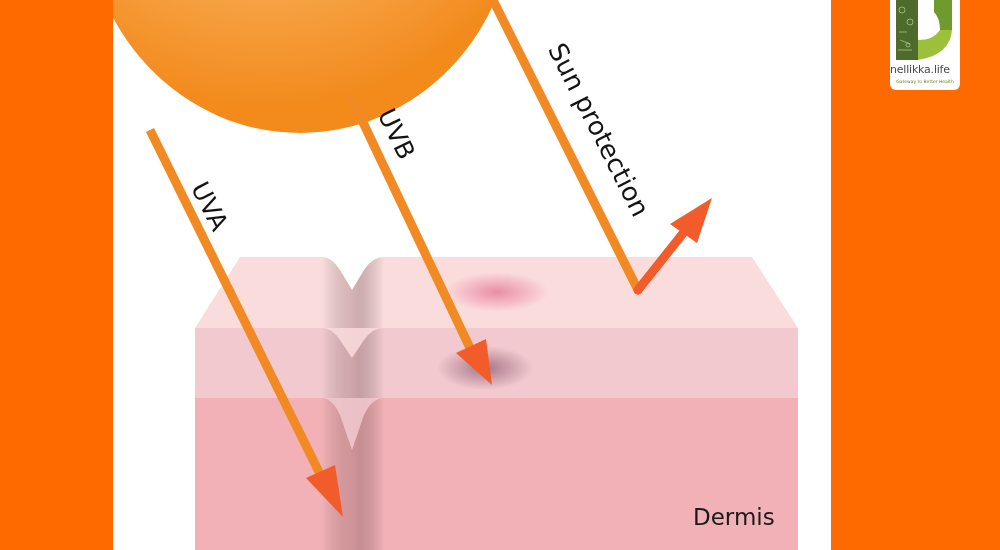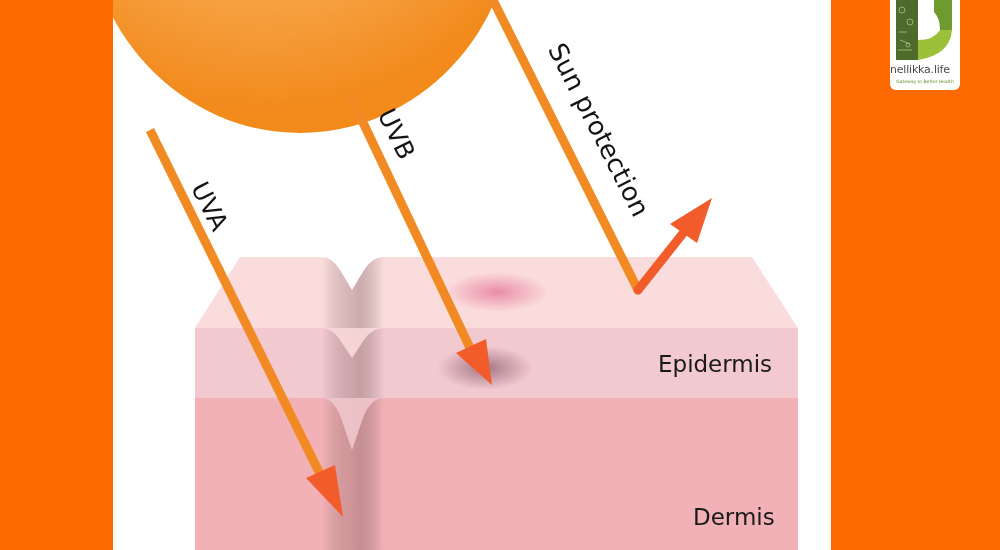--- a/index.html
+++ b/index.html
@@ -117,21 +117,20 @@
       <line x1="493" y1="0" x2="638" y2="290" stroke="#f28a24" stroke-width="9" stroke-linecap="round"></line>
       <line x1="638" y1="290" x2="692" y2="222" stroke="#f25c2a" stroke-width="9" stroke-linecap="round"></line>
       <polygon points="712,198 670,224 697,243" fill="#f25c2a"></polygon>
     </g>
   </svg>
 
   <div class="label" style="left:98px; top:177px; font-size:25px; transform: rotate(63deg);">UVA</div>
   <div class="label" style="left:285px; top:104px; font-size:25px; transform: rotate(64deg);">UVB</div>
   <div class="label" style="left:456px; top:38px; font-size:26px; transform: rotate(63deg);">Sun protection</div>
 
-  <div class="layer-label" style="left:545px; top:351px;">Epidermis</div>
   <div class="layer-label" style="left:580px; top:504px;">Dermis</div>
 </div>
 
 <div class="logo">
   <svg class="logo-art" viewBox="0 0 62 62">
     <rect x="0" y="0" width="62" height="62" fill="#ffffff"></rect>
     <rect x="2" y="0" width="22" height="60" fill="#4f6b2c"></rect>
     <path d="M24,60 L24,40 Q40,40 46,30 L58,30 Q56,55 24,60 Z" fill="#9cc03a"></path>
     <path d="M40,0 L58,0 L58,30 L46,30 Q46,18 40,12 Z" fill="#6f9a2e"></path>
     <path d="M30,34 Q40,34 44,28" stroke="#ffffff" stroke-width="2" fill="none"></path>

